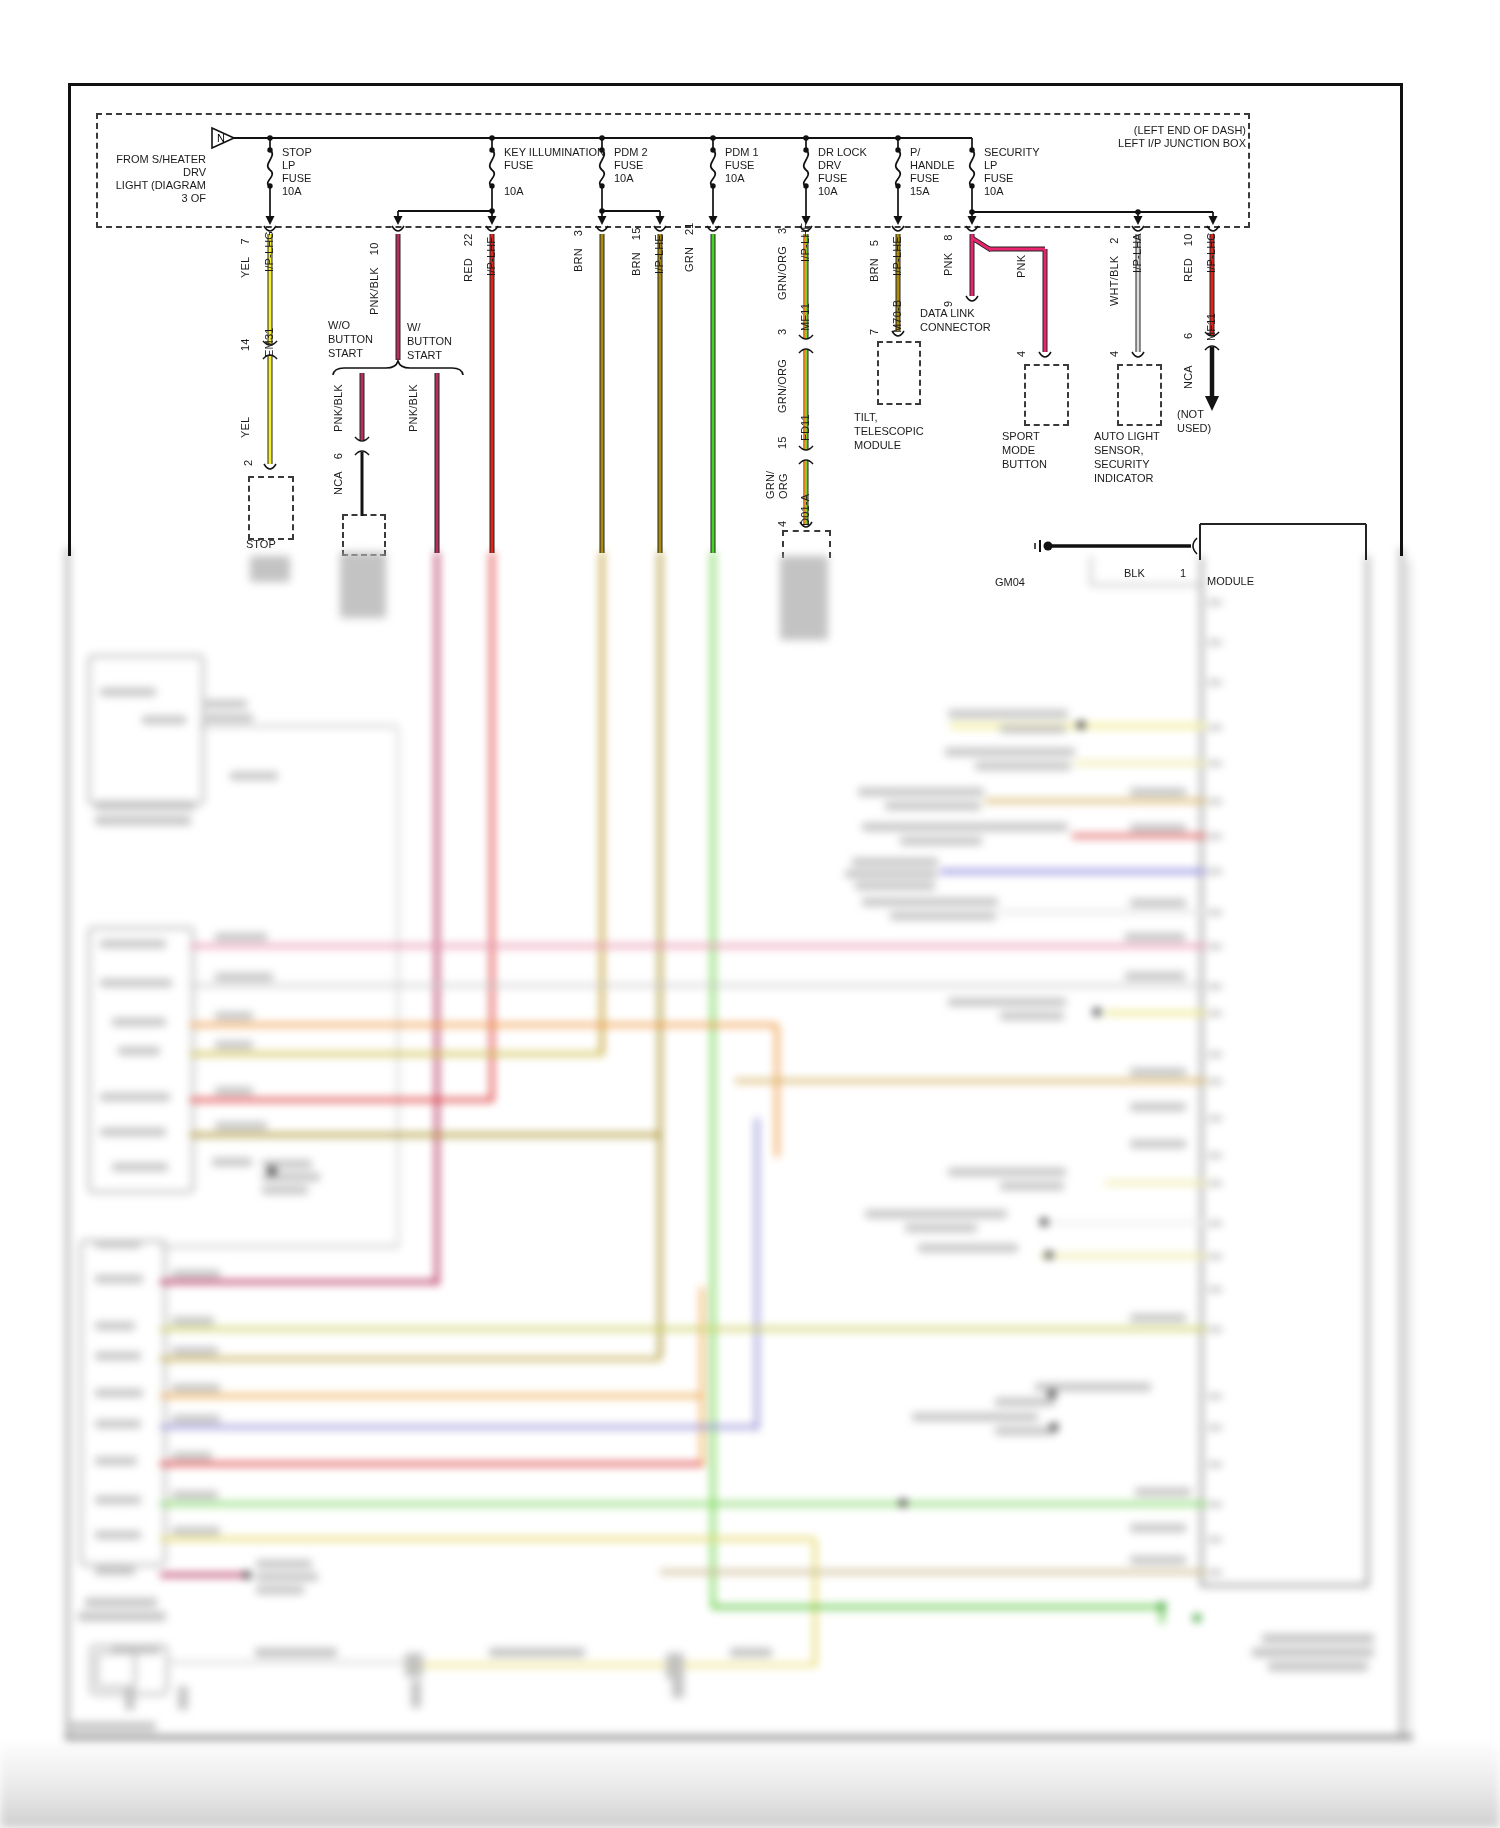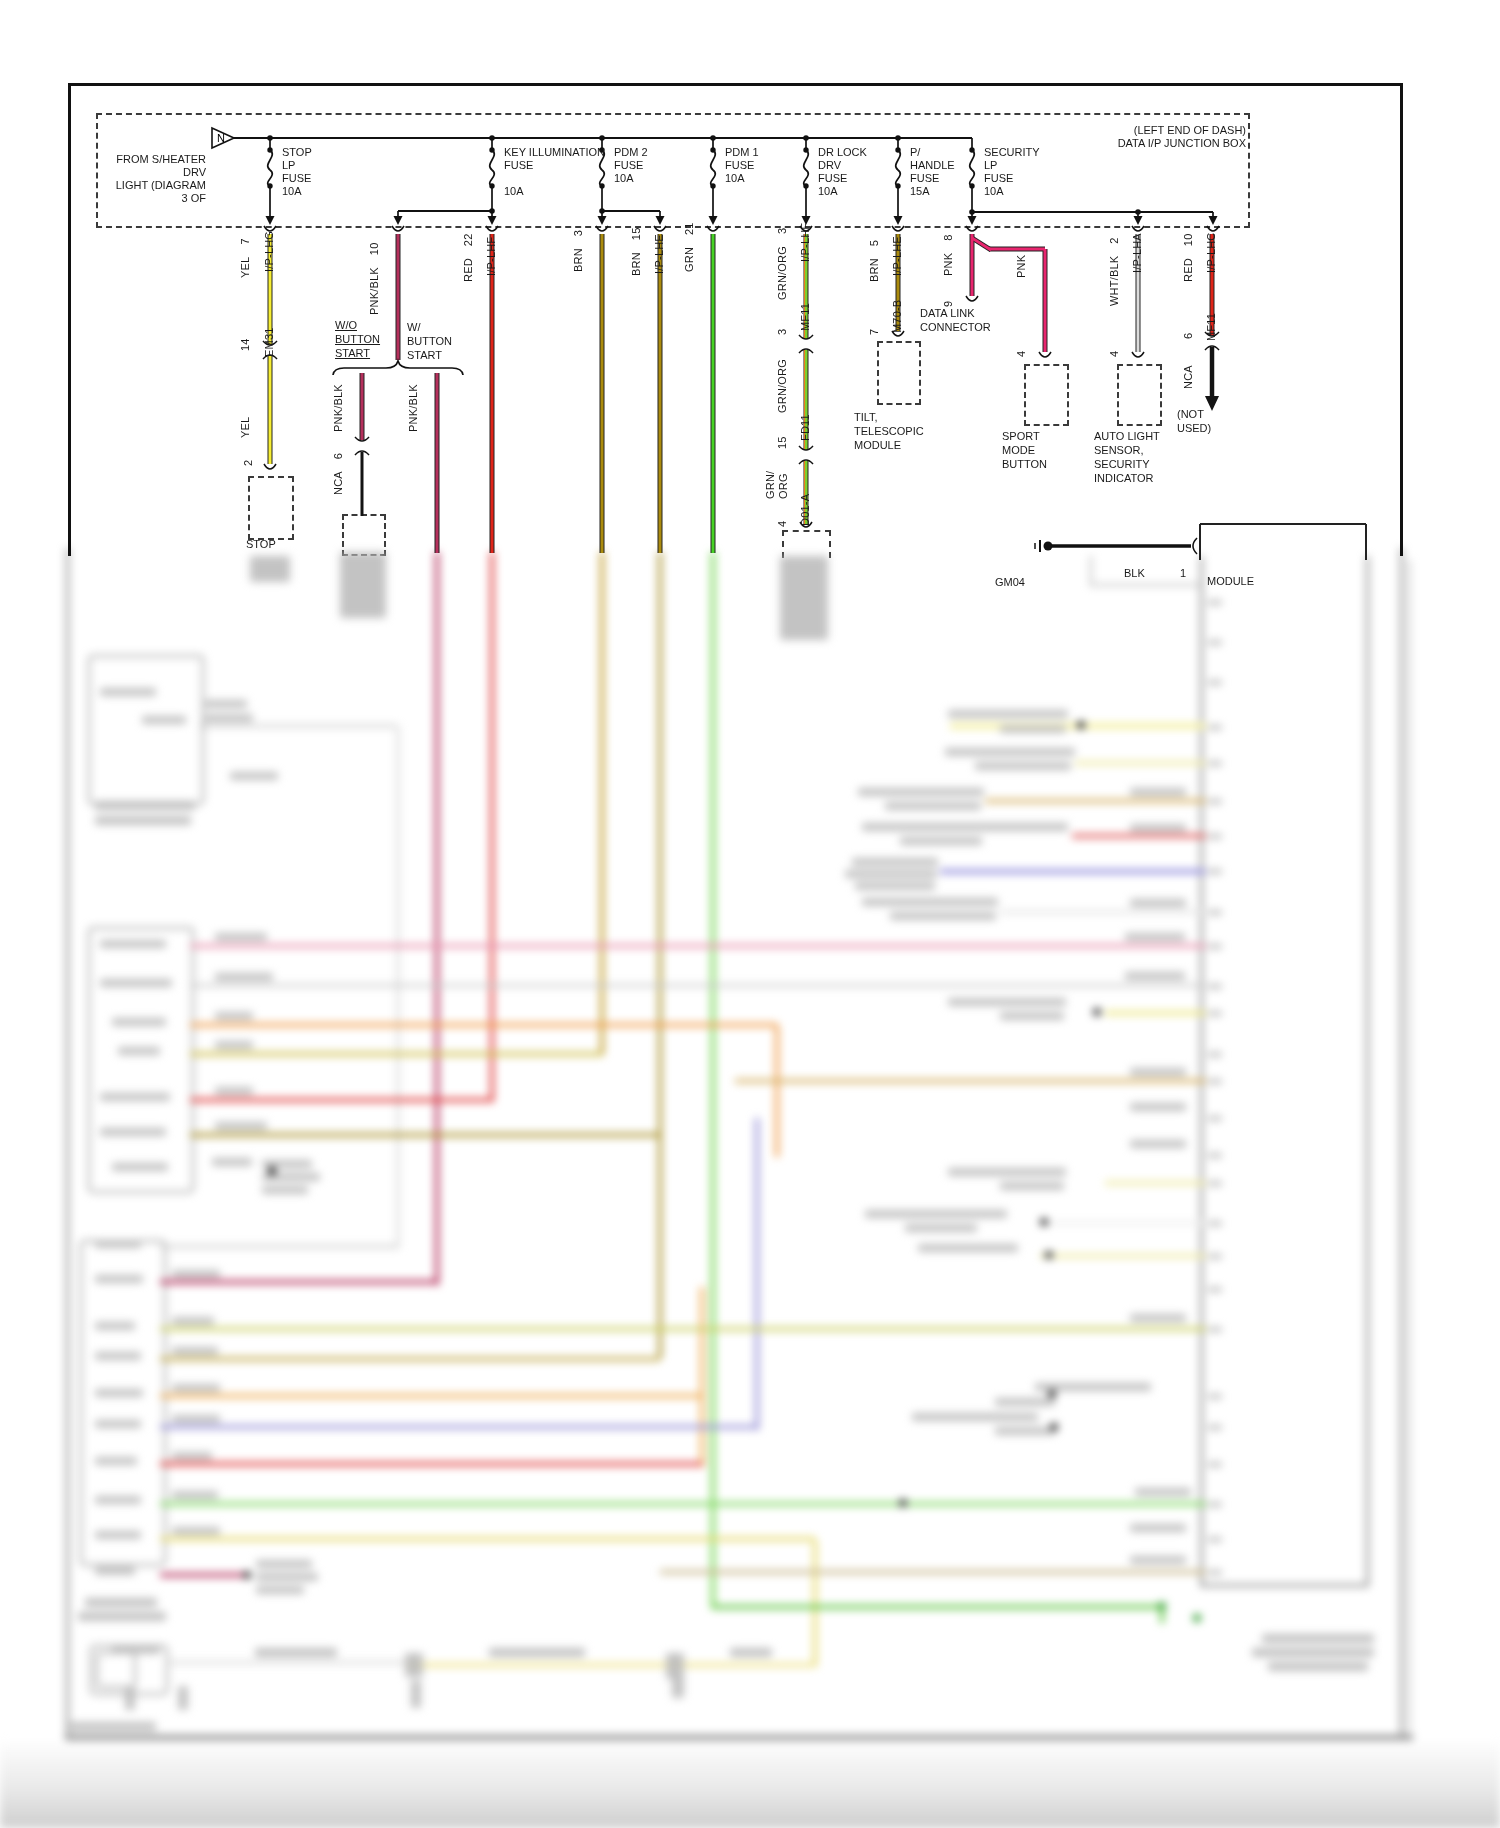--- a/index.html
+++ b/index.html
@@ -438,21 +438,21 @@
     </g>
     <g stroke="#222" stroke-width="2" fill="none">
       <line x1="1200" y1="524" x2="1366" y2="524"></line>
       <line x1="1200" y1="524" x2="1200" y2="560"></line>
       <line x1="1366" y1="524" x2="1366" y2="560"></line>
     </g>
   </svg>
 
   <div class="hlab ralign txt" style="left:1028px;top:86px;width:218px;">
     <div>(LEFT END OF DASH)</div>
-    <div>DATA I/P JUNCTION BOX</div>
+    <div>LEFT I/P JUNCTION BOX</div>
   </div>
 
   <div class="hlab ralign txt" style="left:88px;top:115px;width:118px;">
     <div class="fl">FROM S/HEATER</div>
     <div class="fl">DRV</div>
     <div class="fl">LIGHT (DIAGRAM</div>
     <div class="fl">3 OF</div>
   </div>
 
   <div class="fuselbl txt" style="left:282px;top:146px;">
@@ -500,21 +500,21 @@
 
   <div class="vlab txt" style="left:252px;top:265px;"><span>YEL</span><span class="gap"></span><span>7</span></div>
   <div class="vlab txt" style="left:276px;top:259px;">I/P-LHG</div>
   <div class="vlab txt" style="left:252px;top:338px;">14</div>
   <div class="vlab txt" style="left:276px;top:344px;">EM31</div>
   <div class="vlab txt" style="left:252px;top:425px;">YEL</div>
   <div class="vlab txt" style="left:255px;top:453px;">2</div>
 
   <div class="vlab txt" style="left:381px;top:302px;"><span>PNK/BLK</span><span class="gap"></span><span>10</span></div>
 
-  <div class="cap txt" style="left:335px;top:318px;width:62px;text-decoration:underline;">
+  <div class="cap txt" style="left:328px;top:318px;width:62px;">
     <div>W/O</div>
       <div>BUTTON</div>
       <div>START</div>
   </div>
   <div class="cap txt" style="left:407px;top:320px;width:62px;">
     <div>W/</div>
       <div>BUTTON</div>
       <div>START</div>
   </div>
   <div class="vlab txt" style="left:345px;top:419px;">PNK/BLK</div>

